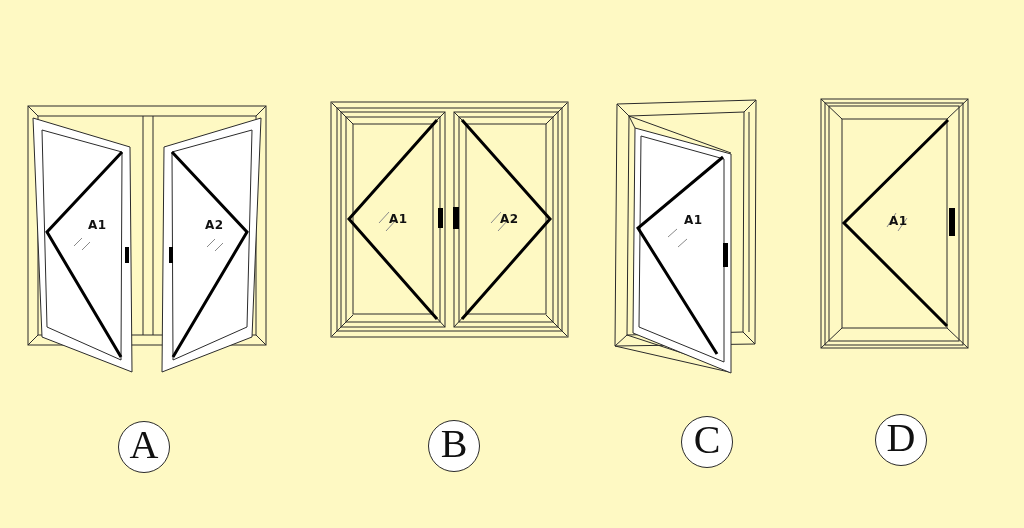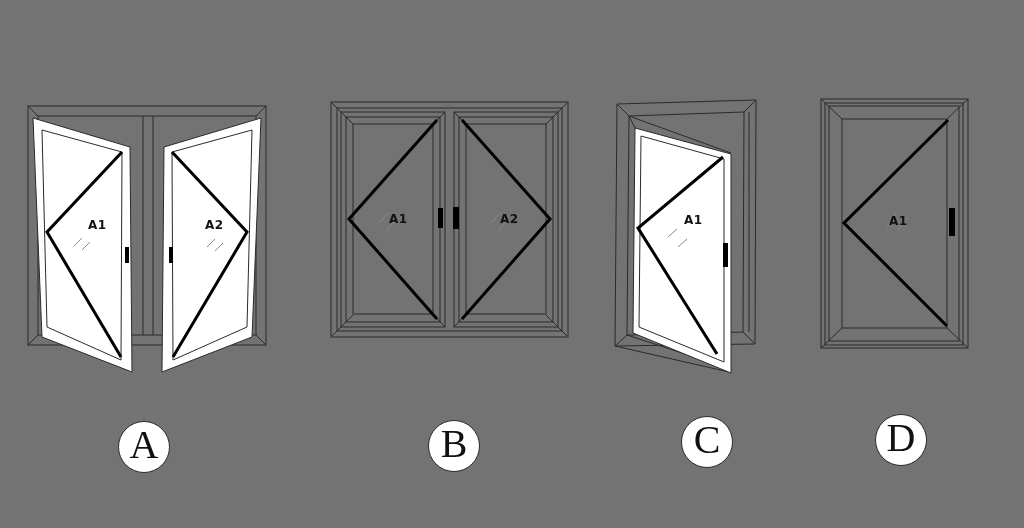--- a/index.html
+++ b/index.html
@@ -1,17 +1,17 @@
 <!DOCTYPE html>
 <html><head>
 <meta charset="utf-8">
 <style>
   html,body{margin:0;padding:0;background:#ffffff;}
   .canvas{
-    position:relative;width:1024px;height:528px;background:#737373;
+    position:relative;width:1024px;height:528px;background:#fef9c3;
     font-family:"DejaVu Sans",sans-serif;overflow:hidden;
   }
   .opt{position:absolute;}
   
   .ln{fill:none;stroke:#2b2b2b;stroke-width:1;}
   .sash{fill:#ffffff;stroke:#2b2b2b;stroke-width:1;}
   .thk{fill:none;stroke:#000000;stroke-width:3;stroke-linejoin:miter;}
   .blk{fill:#000000;stroke:none;}
   .glass{fill:none;stroke:#8a8a8a;stroke-width:1;}
   .lbl{font:bold 12px "DejaVu Sans",sans-serif;fill:#111111;letter-spacing:.5px;}

